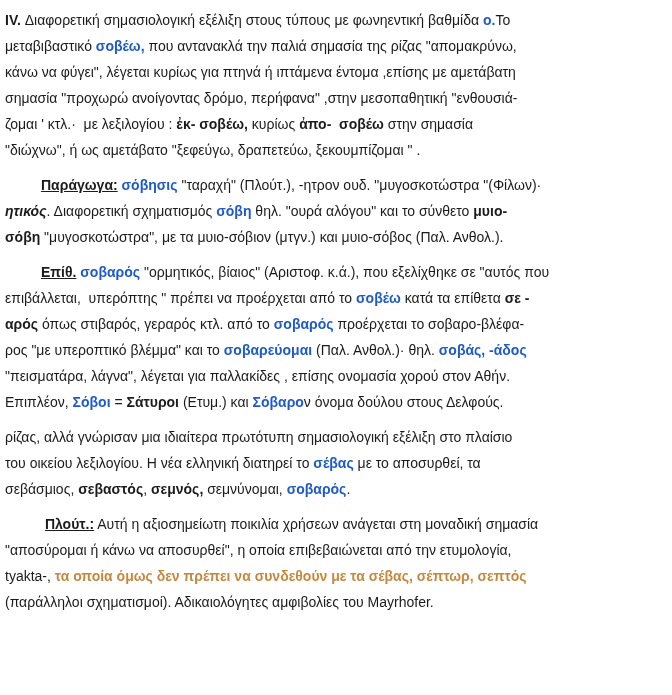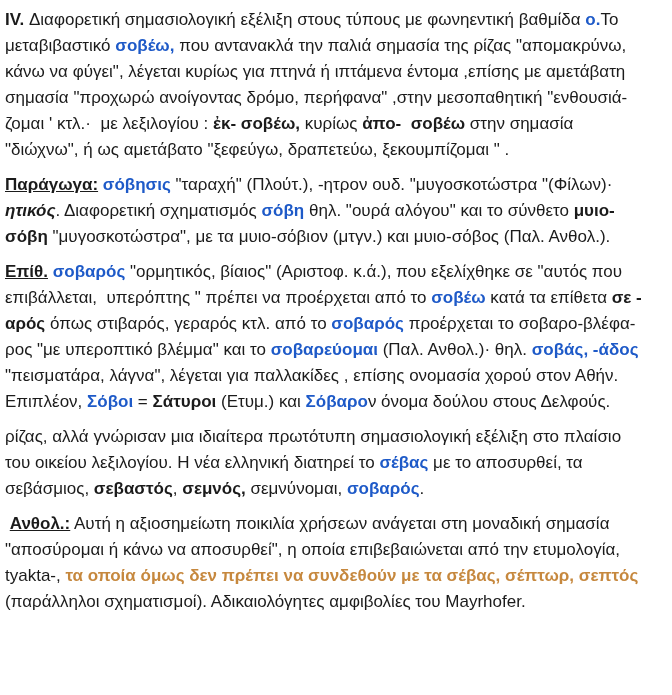--- a/index.html
+++ b/index.html
@@ -7,33 +7,33 @@
     width: 672px;
     height: 695px;
     box-sizing: border-box;
     background: #ffffff;
     overflow: hidden;
     font-family: "Liberation Sans", "DejaVu Sans", sans-serif;
   }
   .page {
     padding: 7px 6px 0 5px;
     color: var(--text-color, #1b1b1b);
-    font-size: 17px;
+    font-size: 14px;
   }
   .paragraph { margin: 0 0 9px 0; }
   .line {
     height: 26px;
     line-height: 26px;
     white-space: pre;
     overflow: hidden;
   }
   .run-r  { }
   .run-b  { font-weight: bold; }
   .run-bi { font-weight: bold; font-style: italic; }
-  .run-hb { font-weight: bold; text-decoration: underline; }
+  .run-hb { font-weight: bold; text-decoration: underline; margin-left: 36px; }
   .run-bb { font-weight: bold; color: var(--blue-color, #1e5ac8); }
   .run-bbi{ font-weight: bold; font-style: italic; color: var(--blue-color, #1e5ac8); }
   .run-ob { font-weight: bold; color: var(--orange-color, #c6883e); }
 </style>
 </head>
 <body>
 
 <div class="page">
     <div class="paragraph">
       <div class="line"><span class="run-b">IV.</span><span class="run-r"> Διαφορετική σημασιολογική εξέλιξη στους τύπους με φωνηεντική βαθμίδα </span><span class="run-bb">ο.</span><span class="run-r">Το</span></div>
@@ -55,18 +55,18 @@
       <div class="line"><span class="run-r">ρος "με υπεροπτικό βλέμμα" και το </span><span class="run-bb">σοβαρεύομαι</span><span class="run-r"> (Παλ. Ανθολ.)· θηλ. </span><span class="run-bb">σοβάς, -άδος</span></div>
       <div class="line"><span class="run-r">"πεισματάρα, λάγνα", λέγεται για παλλακίδες , επίσης ονομασία χορού στον Αθήν.</span></div>
       <div class="line"><span class="run-r">Επιπλέον, </span><span class="run-bb">Σόβοι</span><span class="run-r"> = </span><span class="run-b">Σάτυροι</span><span class="run-r"> (Ετυμ.) και </span><span class="run-bb">Σόβαρο</span><span class="run-r">ν όνομα δούλου στους Δελφούς.</span></div>
     </div>
     <div class="paragraph">
       <div class="line"><span class="run-r">ρίζας, αλλά γνώρισαν μια ιδιαίτερα πρωτότυπη σημασιολογική εξέλιξη στο πλαίσιο</span></div>
       <div class="line"><span class="run-r">του οικείου λεξιλογίου. Η νέα ελληνική διατηρεί το </span><span class="run-bb">σέβας</span><span class="run-r"> με το αποσυρθεί, τα</span></div>
       <div class="line"><span class="run-r">σεβάσμιος, </span><span class="run-b">σεβαστός</span><span class="run-r">, </span><span class="run-b">σεμνός,</span><span class="run-r"> σεμνύνομαι, </span><span class="run-bb">σοβαρός</span><span class="run-r">.</span></div>
     </div>
     <div class="paragraph">
-      <div class="line"><span class="run-r"> </span><span class="run-hb">Ανθολ.:</span><span class="run-r"> Αυτή η αξιοσημείωτη ποικιλία χρήσεων ανάγεται στη μοναδική σημασία</span></div>
+      <div class="line"><span class="run-r"> </span><span class="run-hb">Πλούτ.:</span><span class="run-r"> Αυτή η αξιοσημείωτη ποικιλία χρήσεων ανάγεται στη μοναδική σημασία</span></div>
       <div class="line"><span class="run-r">"αποσύρομαι ή κάνω να αποσυρθεί", η οποία επιβεβαιώνεται από την ετυμολογία,</span></div>
       <div class="line"><span class="run-r">tyakta-, </span><span class="run-ob">τα οποία όμως δεν πρέπει να συνδεθούν με τα σέβας, σέπτωρ, σεπτός</span></div>
       <div class="line"><span class="run-r">(παράλληλοι σχηματισμοί). Αδικαιολόγητες αμφιβολίες του Mayrhofer.</span></div>
     </div>
   </div>
 
 </body></html>

